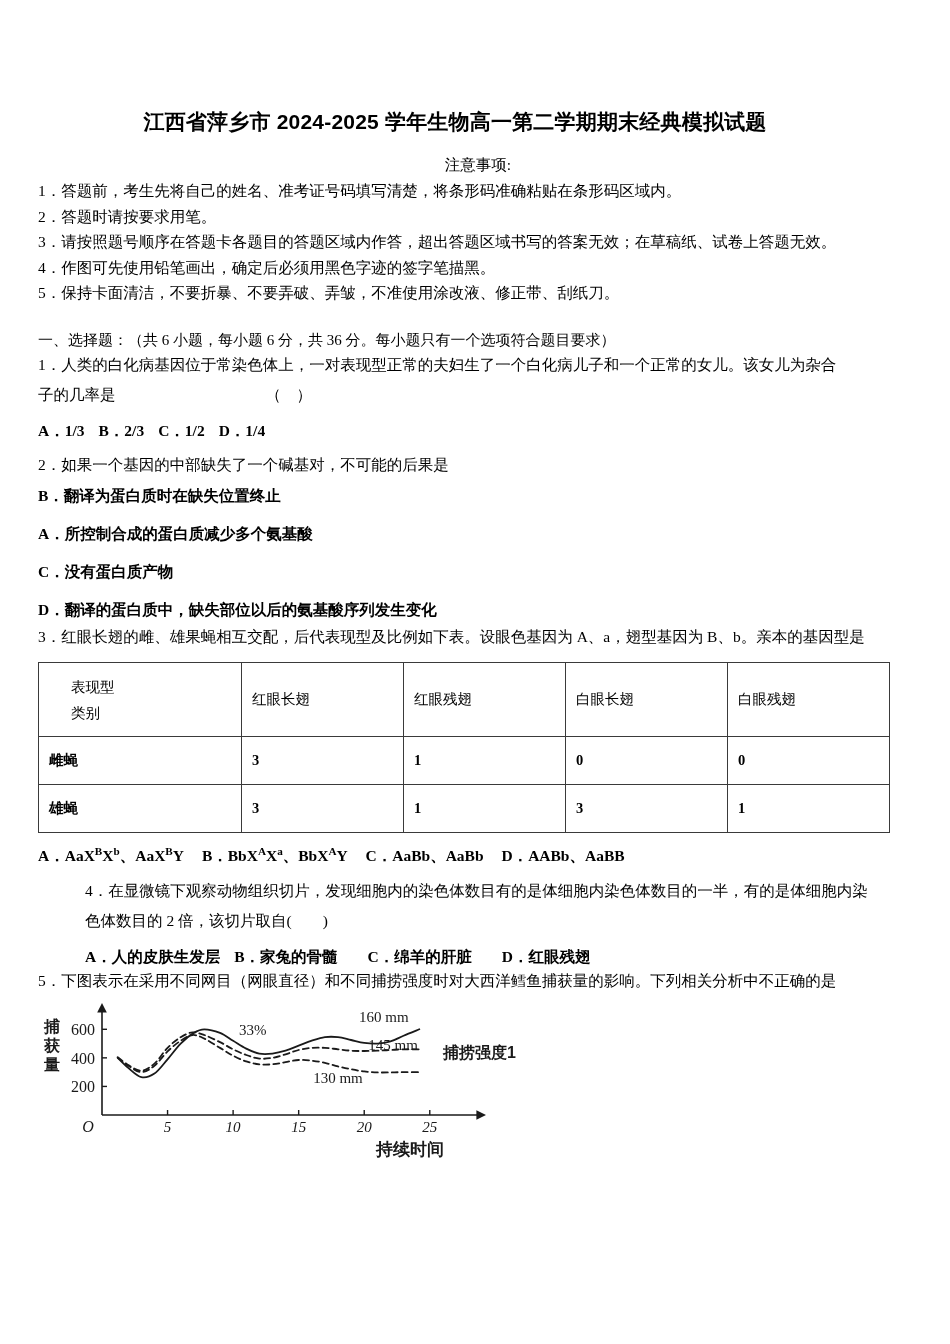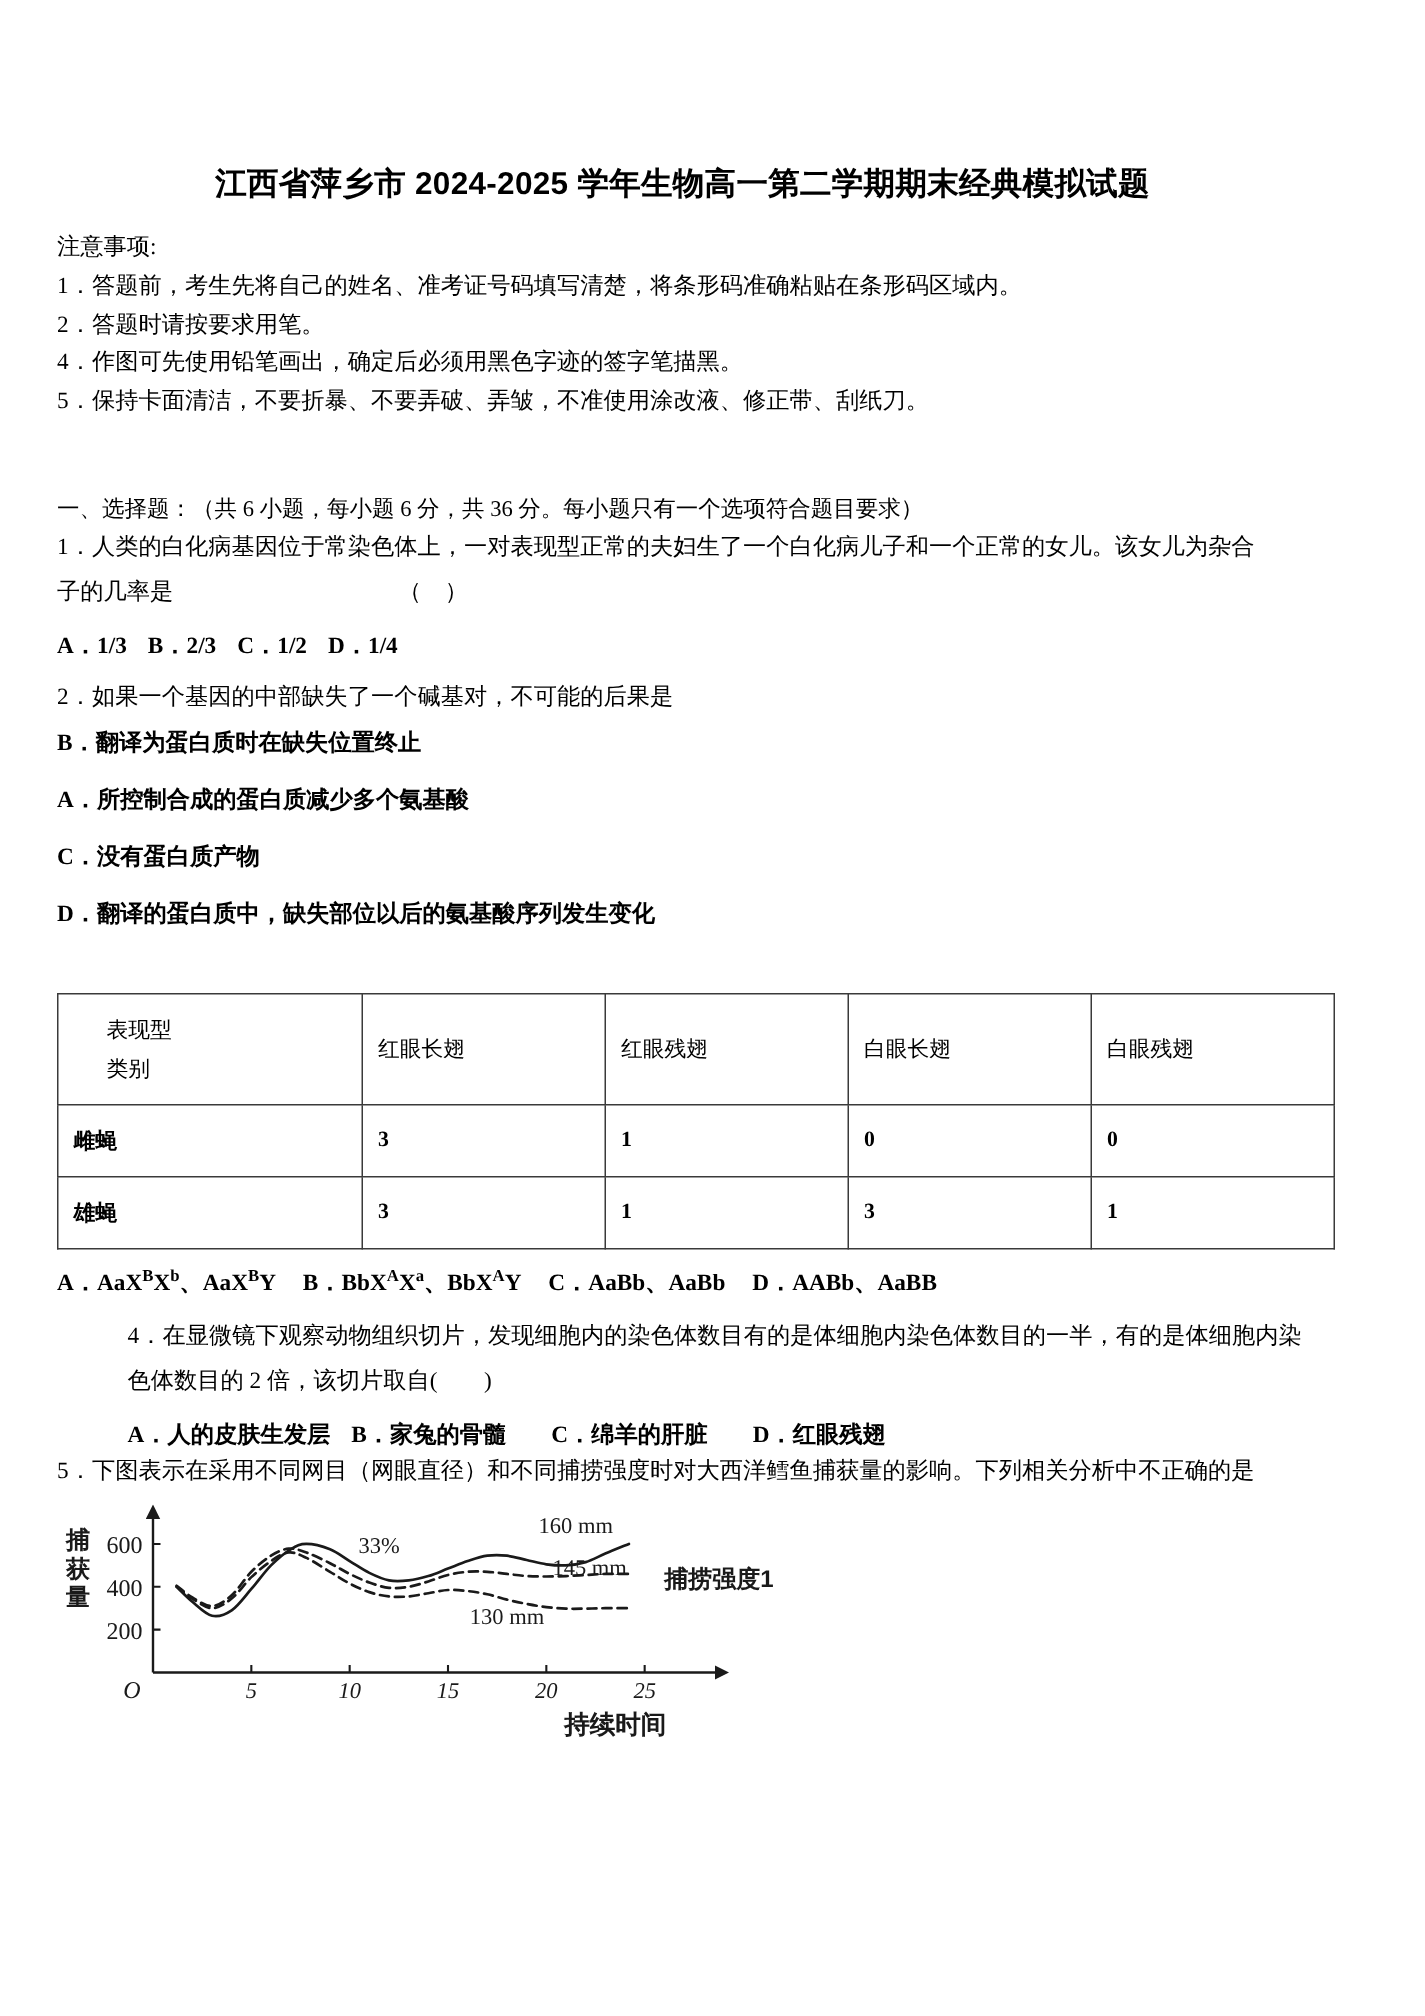--- a/index.html
+++ b/index.html
@@ -35,20 +35,21 @@
   }
   .notice-block {
     position: absolute;
     left: 38px;
     top: 152px;
     width: 880px;
   }
   .notice-heading {
     font-size: 15.5px;
     line-height: 26px;
+    text-align: center;
   }
   .notice-line {
     font-size: 15.5px;
     line-height: 25.5px;
     white-space: nowrap;
   }
   .section-head {
     position: absolute;
     left: 38px;
     top: 328px;
@@ -118,40 +119,44 @@
 <body>
 
 <div class="page">
 
   <div class="doc-title">江西省萍乡市 2024-2025 学年生物高一第二学期期末经典模拟试题</div>
 
   <div class="notice-block">
     <div class="notice-heading">注意事项:</div>
     <div class="notice-line">1．答题前，考生先将自己的姓名、准考证号码填写清楚，将条形码准确粘贴在条形码区域内。</div>
     <div class="notice-line">2．答题时请按要求用笔。</div>
+    <div class="notice-line">3．请按照题号顺序在答题卡各题目的答题区域内作答，超出答题区域书写的答案无效；在草稿纸、试卷上答题无效。</div>
     <div class="notice-line">4．作图可先使用铅笔画出，确定后必须用黑色字迹的签字笔描黑。</div>
     <div class="notice-line">5．保持卡面清洁，不要折暴、不要弄破、弄皱，不准使用涂改液、修正带、刮纸刀。</div>
   </div>
 
   <div class="section-head">一、选择题：（共 6 小题，每小题 6 分，共 36 分。每小题只有一个选项符合题目要求）</div>
 
   <div class="qblock" style="top:352px;">
     <div class="q-line"><span>1．</span><span>人类的白化病基因位于常染色体上，一对表现型正常的夫妇生了一个白化病儿子和一个正常的女儿。该女儿为杂合</span></div>
     <div class="q-body"><span>子的几率是</span><span class="gap-paren"></span><span>（　）</span></div>
     <div class="opt-row"><span>A．1/3</span><span class="sep"></span><span>B．2/3</span><span class="sep"></span><span>C．1/2</span><span class="sep"></span><span>D．1/4</span></div>
   </div>
 
   <div class="qblock" style="top:452px;">
     <div class="q-line"><span>2．</span><span>如果一个基因的中部缺失了一个碱基对，不可能的后果是</span></div>
     <div class="opt-row" style="line-height:38px;">B．翻译为蛋白质时在缺失位置终止</div>
     <div class="opt-row" style="line-height:38px;">A．所控制合成的蛋白质减少多个氨基酸</div>
     <div class="opt-row" style="line-height:38px;">C．没有蛋白质产物</div>
     <div class="opt-row" style="line-height:38px;">D．翻译的蛋白质中，缺失部位以后的氨基酸序列发生变化</div>
   </div>
 
+  <div class="qblock" style="top:624px;">
+    <div class="q-line"><span>3．</span><span>红眼长翅的雌、雄果蝇相互交配，后代表现型及比例如下表。设眼色基因为 A、a，翅型基因为 B、b。亲本的基因型是</span></div>
+  </div>
 
   <table class="phen-table">
     <tbody>
       <tr class="hdr">
         <td class="head-cell col-first">
           <div>表现型</div>
           <div>类别</div>
         </td>
         <td>红眼长翅</td>
         <td>红眼残翅</td>

